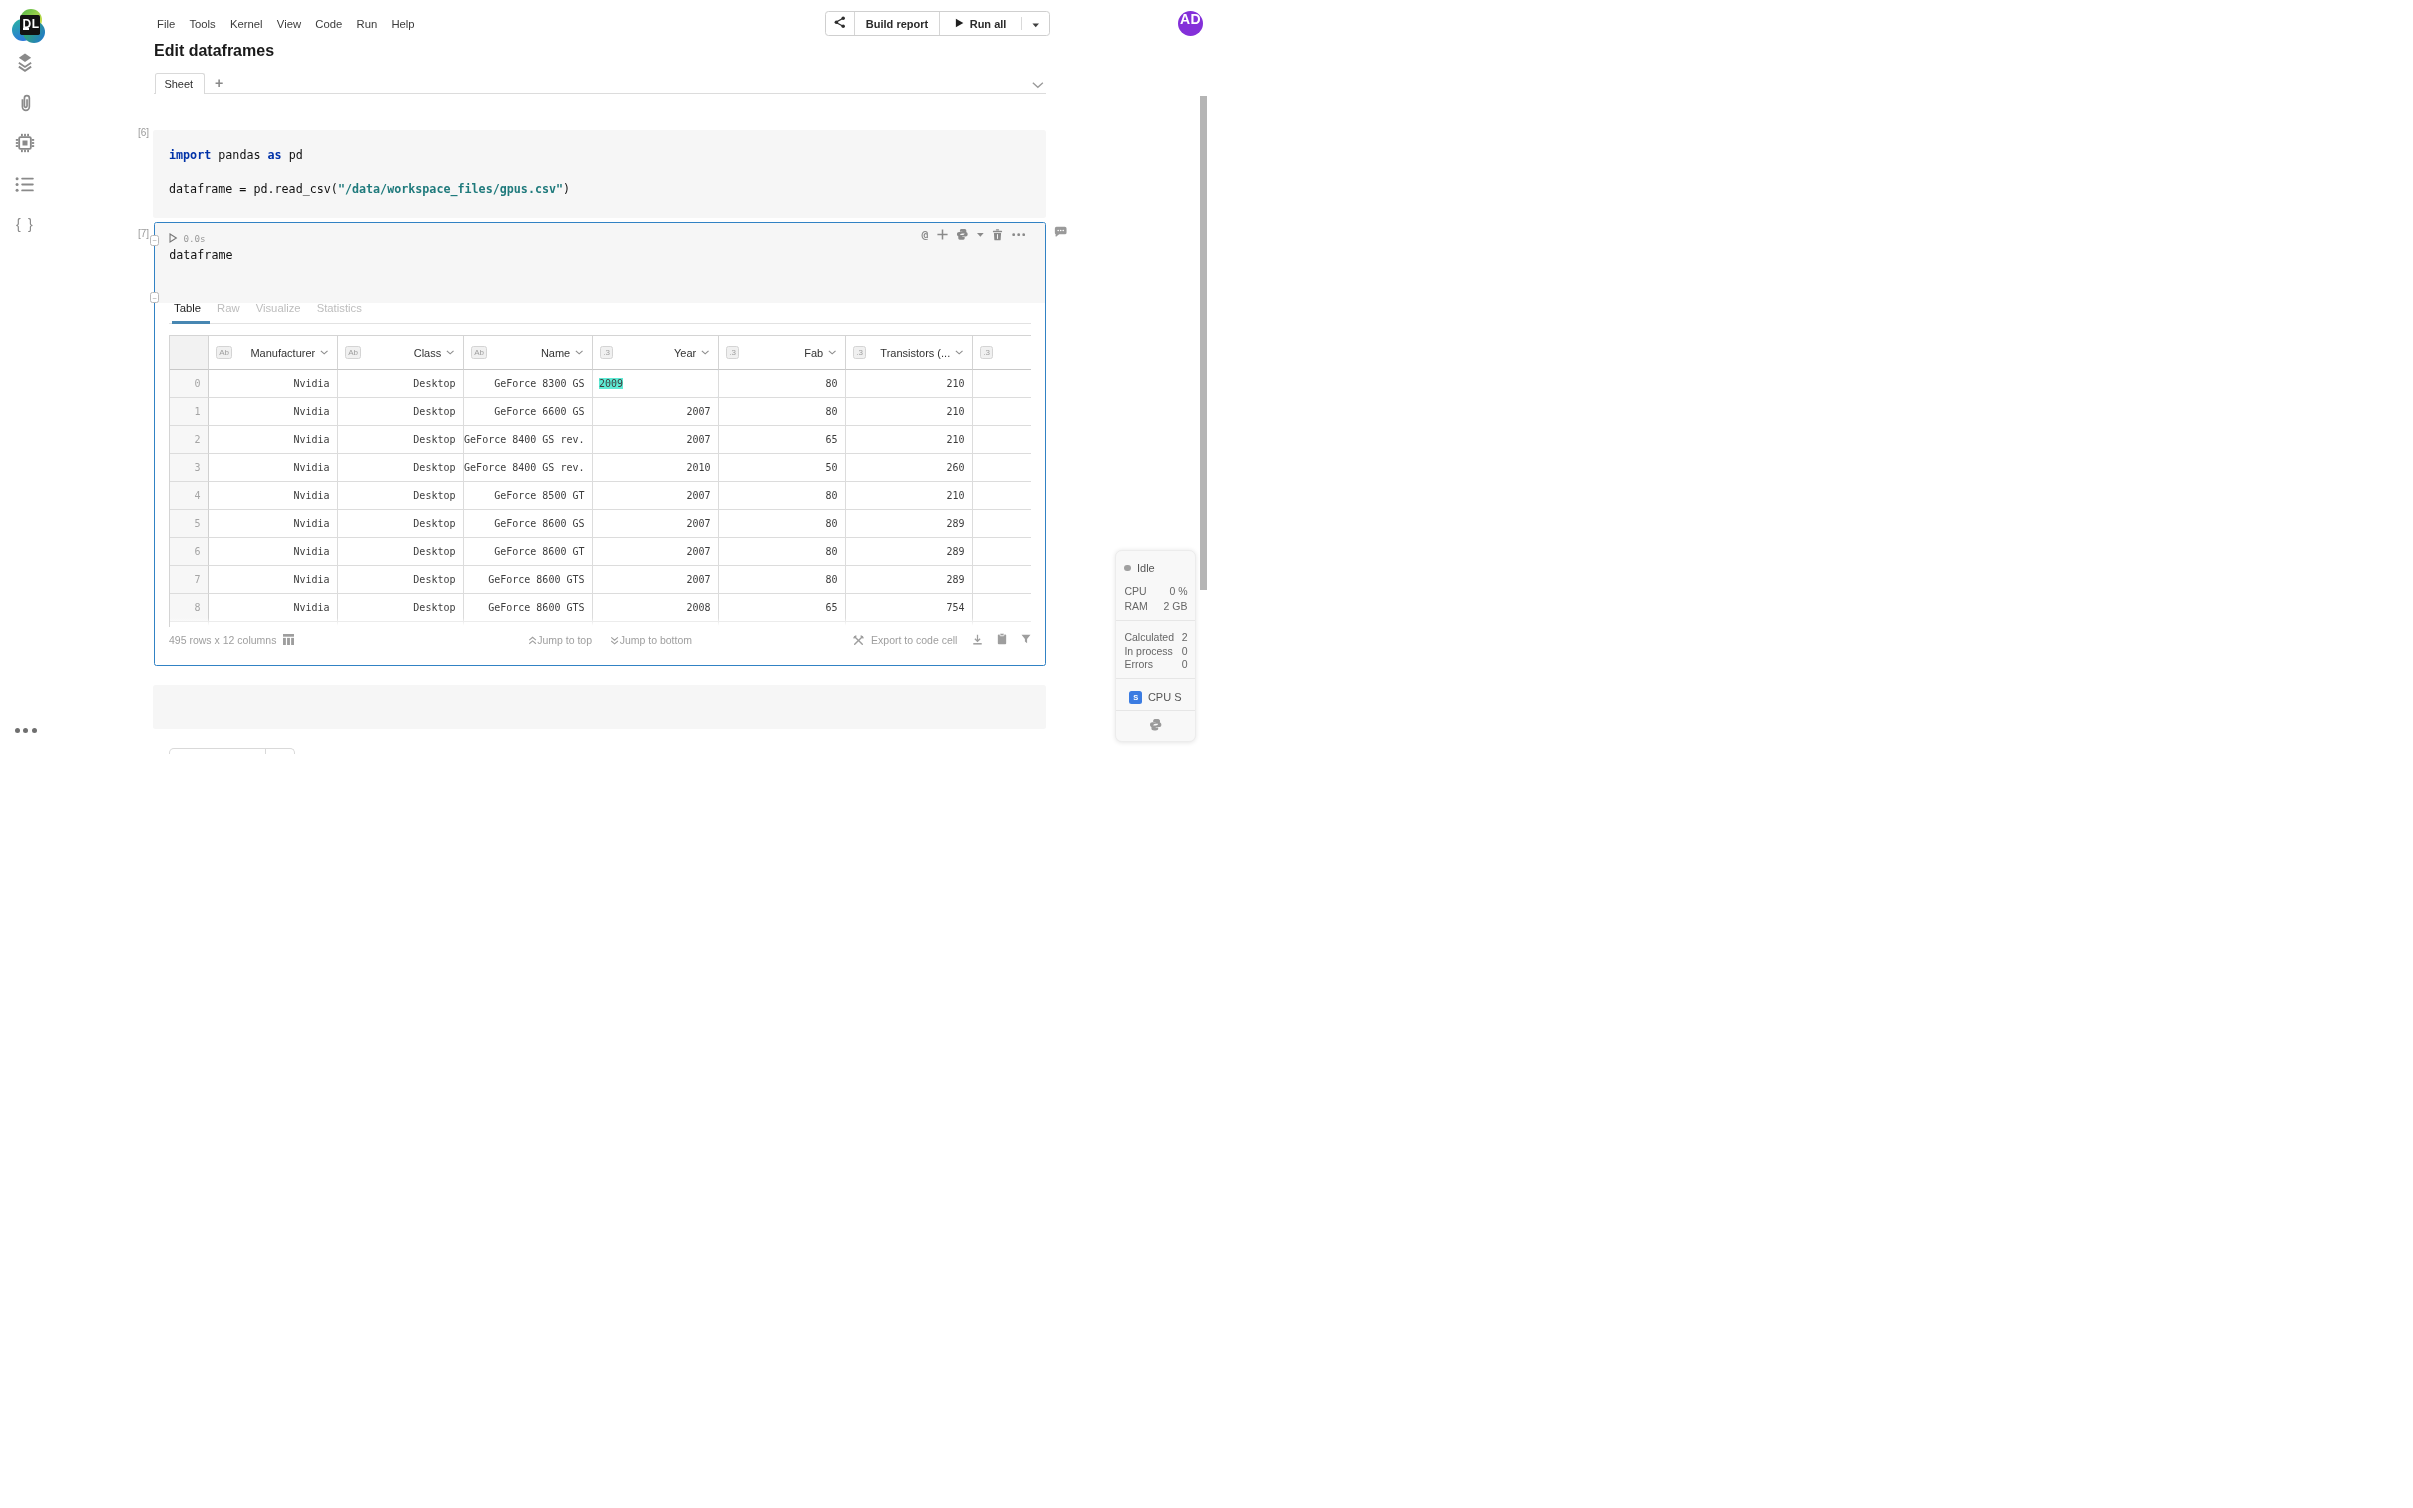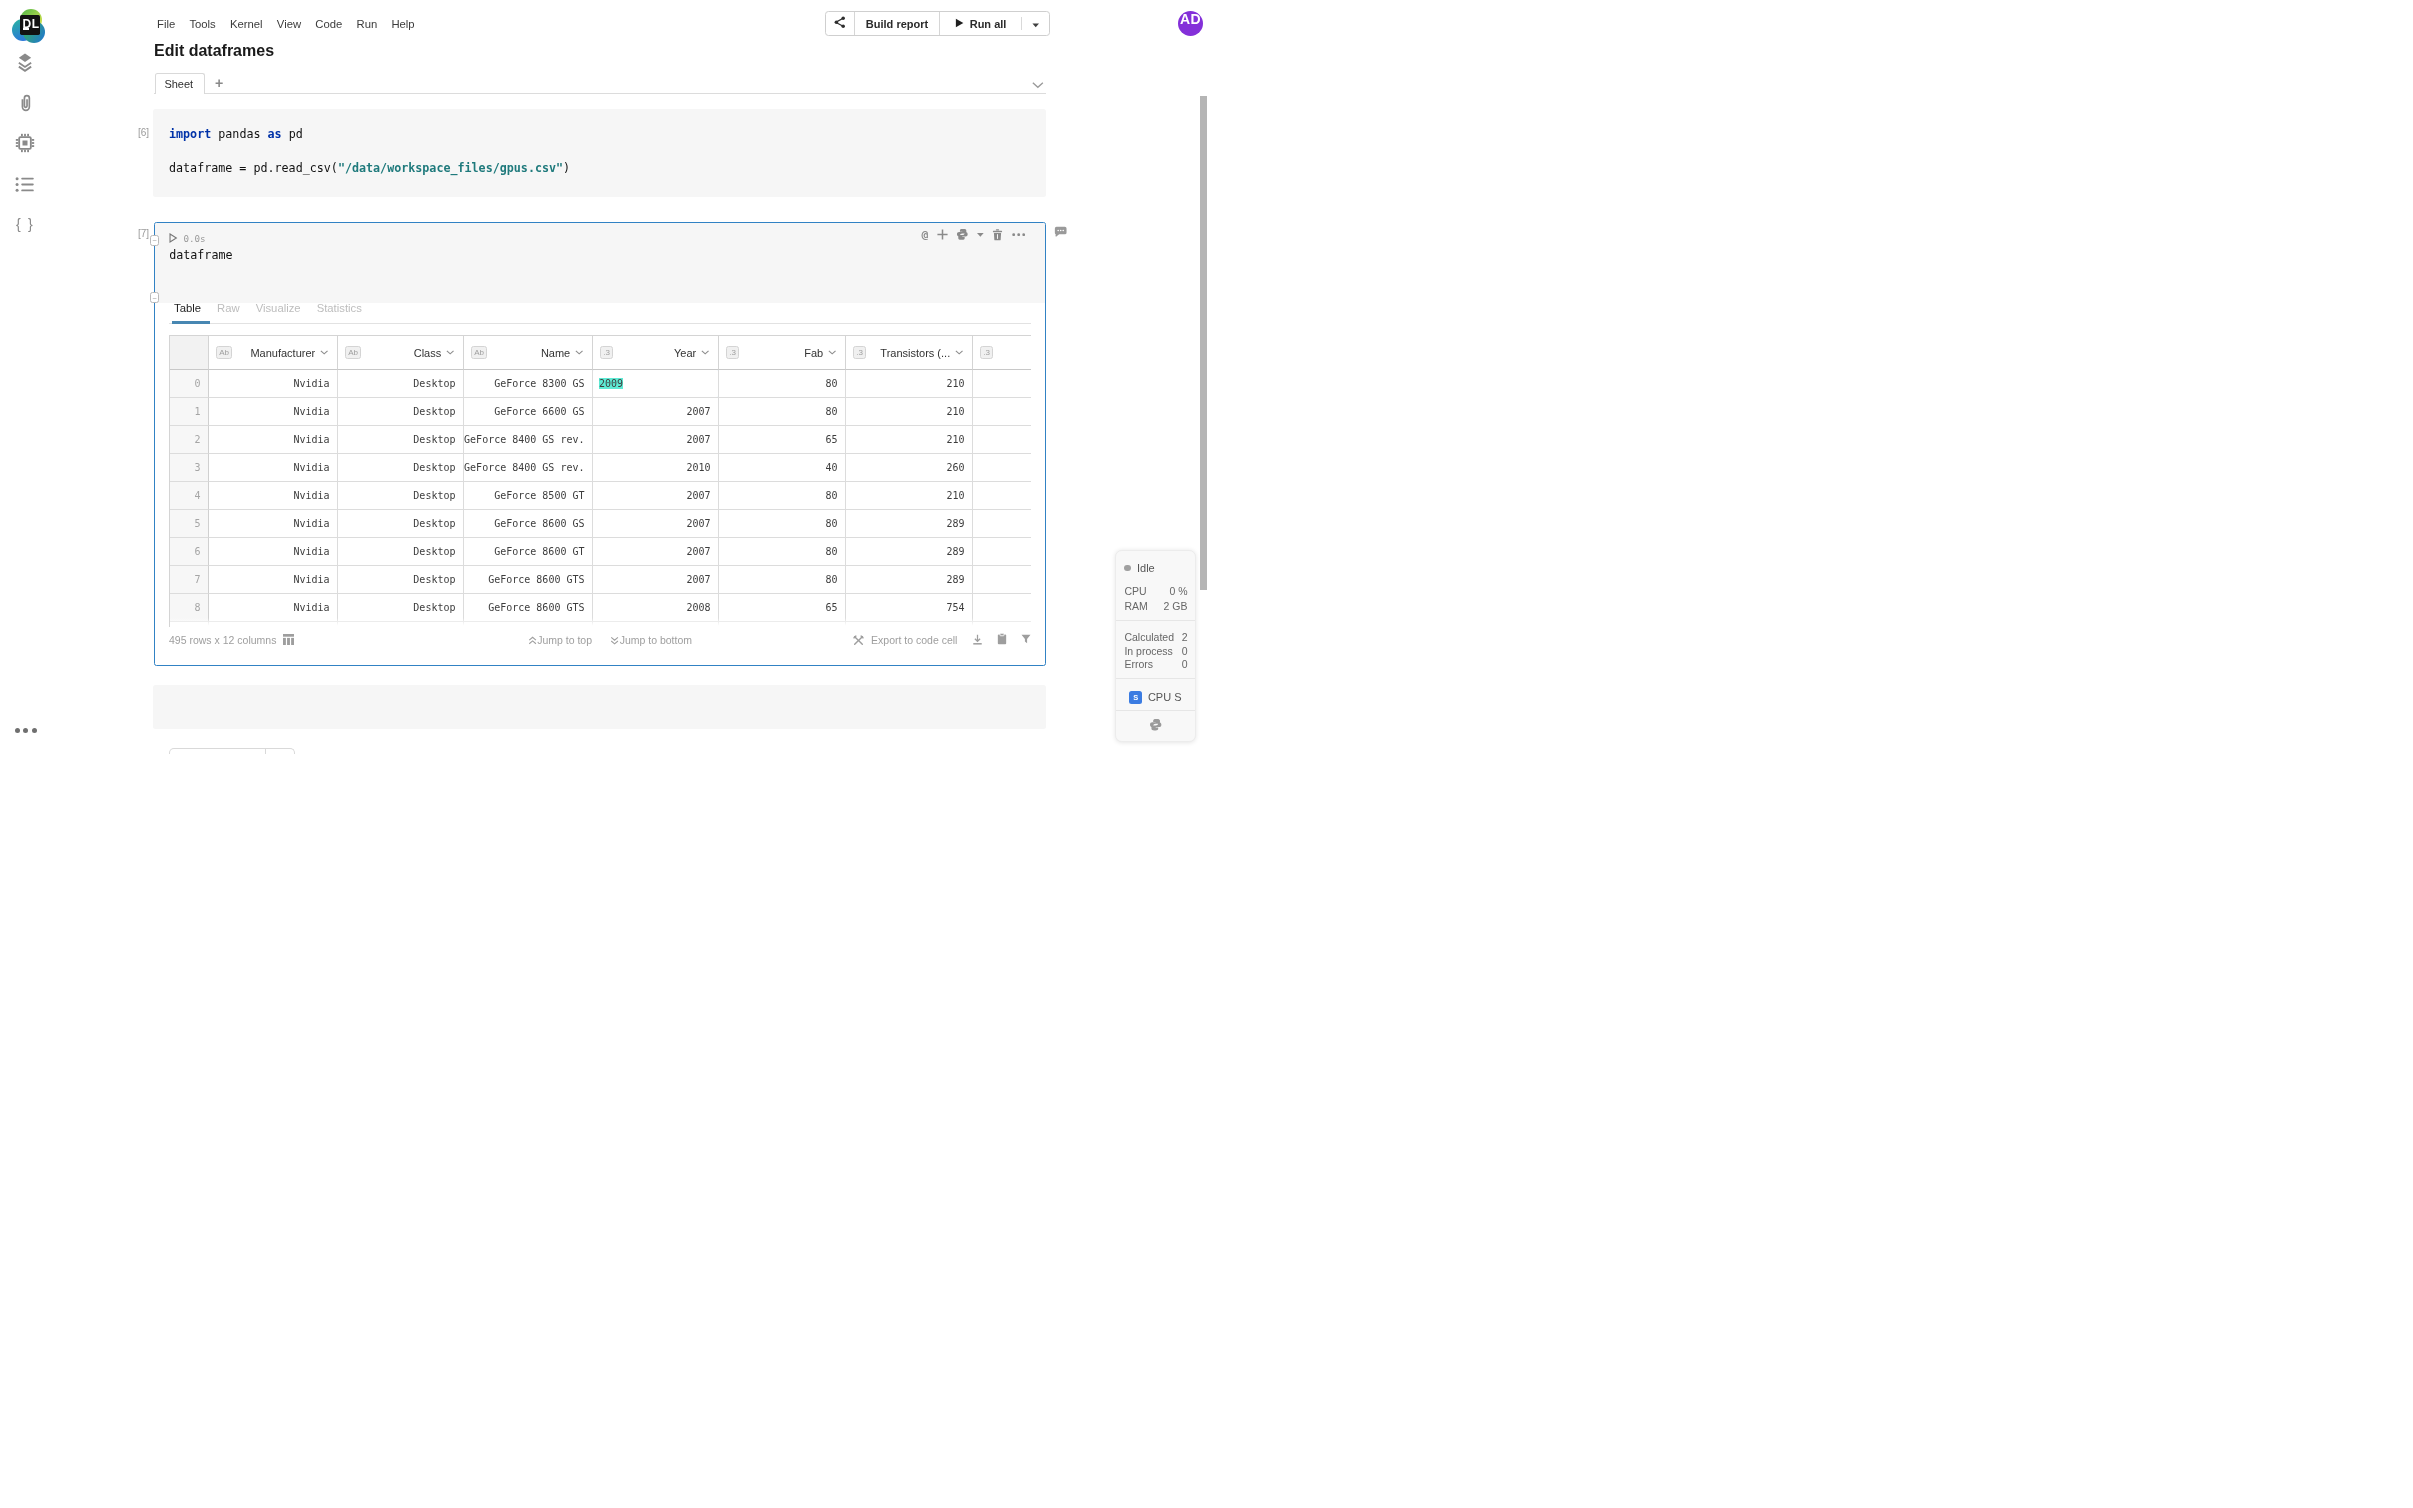--- a/index.html
+++ b/index.html
@@ -39,21 +39,21 @@
   
   .page-title{position:absolute;left:154px;top:42px;font-size:16px;font-weight:700;color:#1a1a1a;}
   .tabstrip-line{position:absolute;left:154px;top:93px;width:892px;height:0.8px;background:#dcdcdc;}
   .sheet-tab{position:absolute;left:155px;top:73px;width:50px;height:21px;background:#fff;
              border:0.8px solid #d9d9d9;border-bottom:none;border-radius:2.5px 2.5px 0 0;z-index:2;
              display:flex;align-items:center;padding-left:8.4px;font-size:11px;color:#2f2f2f;box-sizing:border-box;}
   .sheet-plus{position:absolute;left:215px;top:75px;color:#8a8a8a;font-size:14.2px;font-weight:600;}
   .sheet-chevron{position:absolute;left:1032px;top:77px;}
 
   
-  .cell1{position:absolute;left:153px;top:109px;width:893px;height:88px;background:#f6f6f6;border-radius:2.5px;}
+  .cell1{position:absolute;left:153px;top:130px;width:893px;height:88px;background:#f6f6f6;border-radius:2.5px;}
   .cell-label{position:absolute;width:27px;text-align:right;font-size:10px;color:#9a9a9a;}
   .code-line{position:absolute;left:16px;font-size:11.7px;color:#121212;white-space:pre;}
   .kw{color:#0032a8;font-weight:700;}
   .str{color:#1f7a7c;font-weight:700;}
 
   
   .cell2{position:absolute;left:154px;top:222px;width:892px;height:444px;background:#fff;
          border:1.3px solid #3182c4;border-radius:2.5px;box-sizing:border-box;}
   .cell2-input{position:absolute;left:0;top:0;width:100%;height:80px;background:#f6f6f6;border-radius:1.7px 1.7px 0 0;}
   .exec-row{position:absolute;left:14.2px;top:7.5px;display:flex;align-items:center;gap:5.9px;}
@@ -408,21 +408,21 @@
       <div class="d-cell">GeForce 8400 GS rev.</div>
       <div class="d-cell">2007</div>
       <div class="d-cell">65</div>
       <div class="d-cell">210</div>
       <div class="d-cell"></div>
       <div class="d-cell d-idx">3</div>
       <div class="d-cell">Nvidia</div>
       <div class="d-cell">Desktop</div>
       <div class="d-cell">GeForce 8400 GS rev.</div>
       <div class="d-cell">2010</div>
-      <div class="d-cell">40</div>
+      <div class="d-cell">50</div>
       <div class="d-cell">260</div>
       <div class="d-cell"></div>
       <div class="d-cell d-idx">4</div>
       <div class="d-cell">Nvidia</div>
       <div class="d-cell">Desktop</div>
       <div class="d-cell">GeForce 8500 GT</div>
       <div class="d-cell">2007</div>
       <div class="d-cell">80</div>
       <div class="d-cell">210</div>
       <div class="d-cell"></div>

